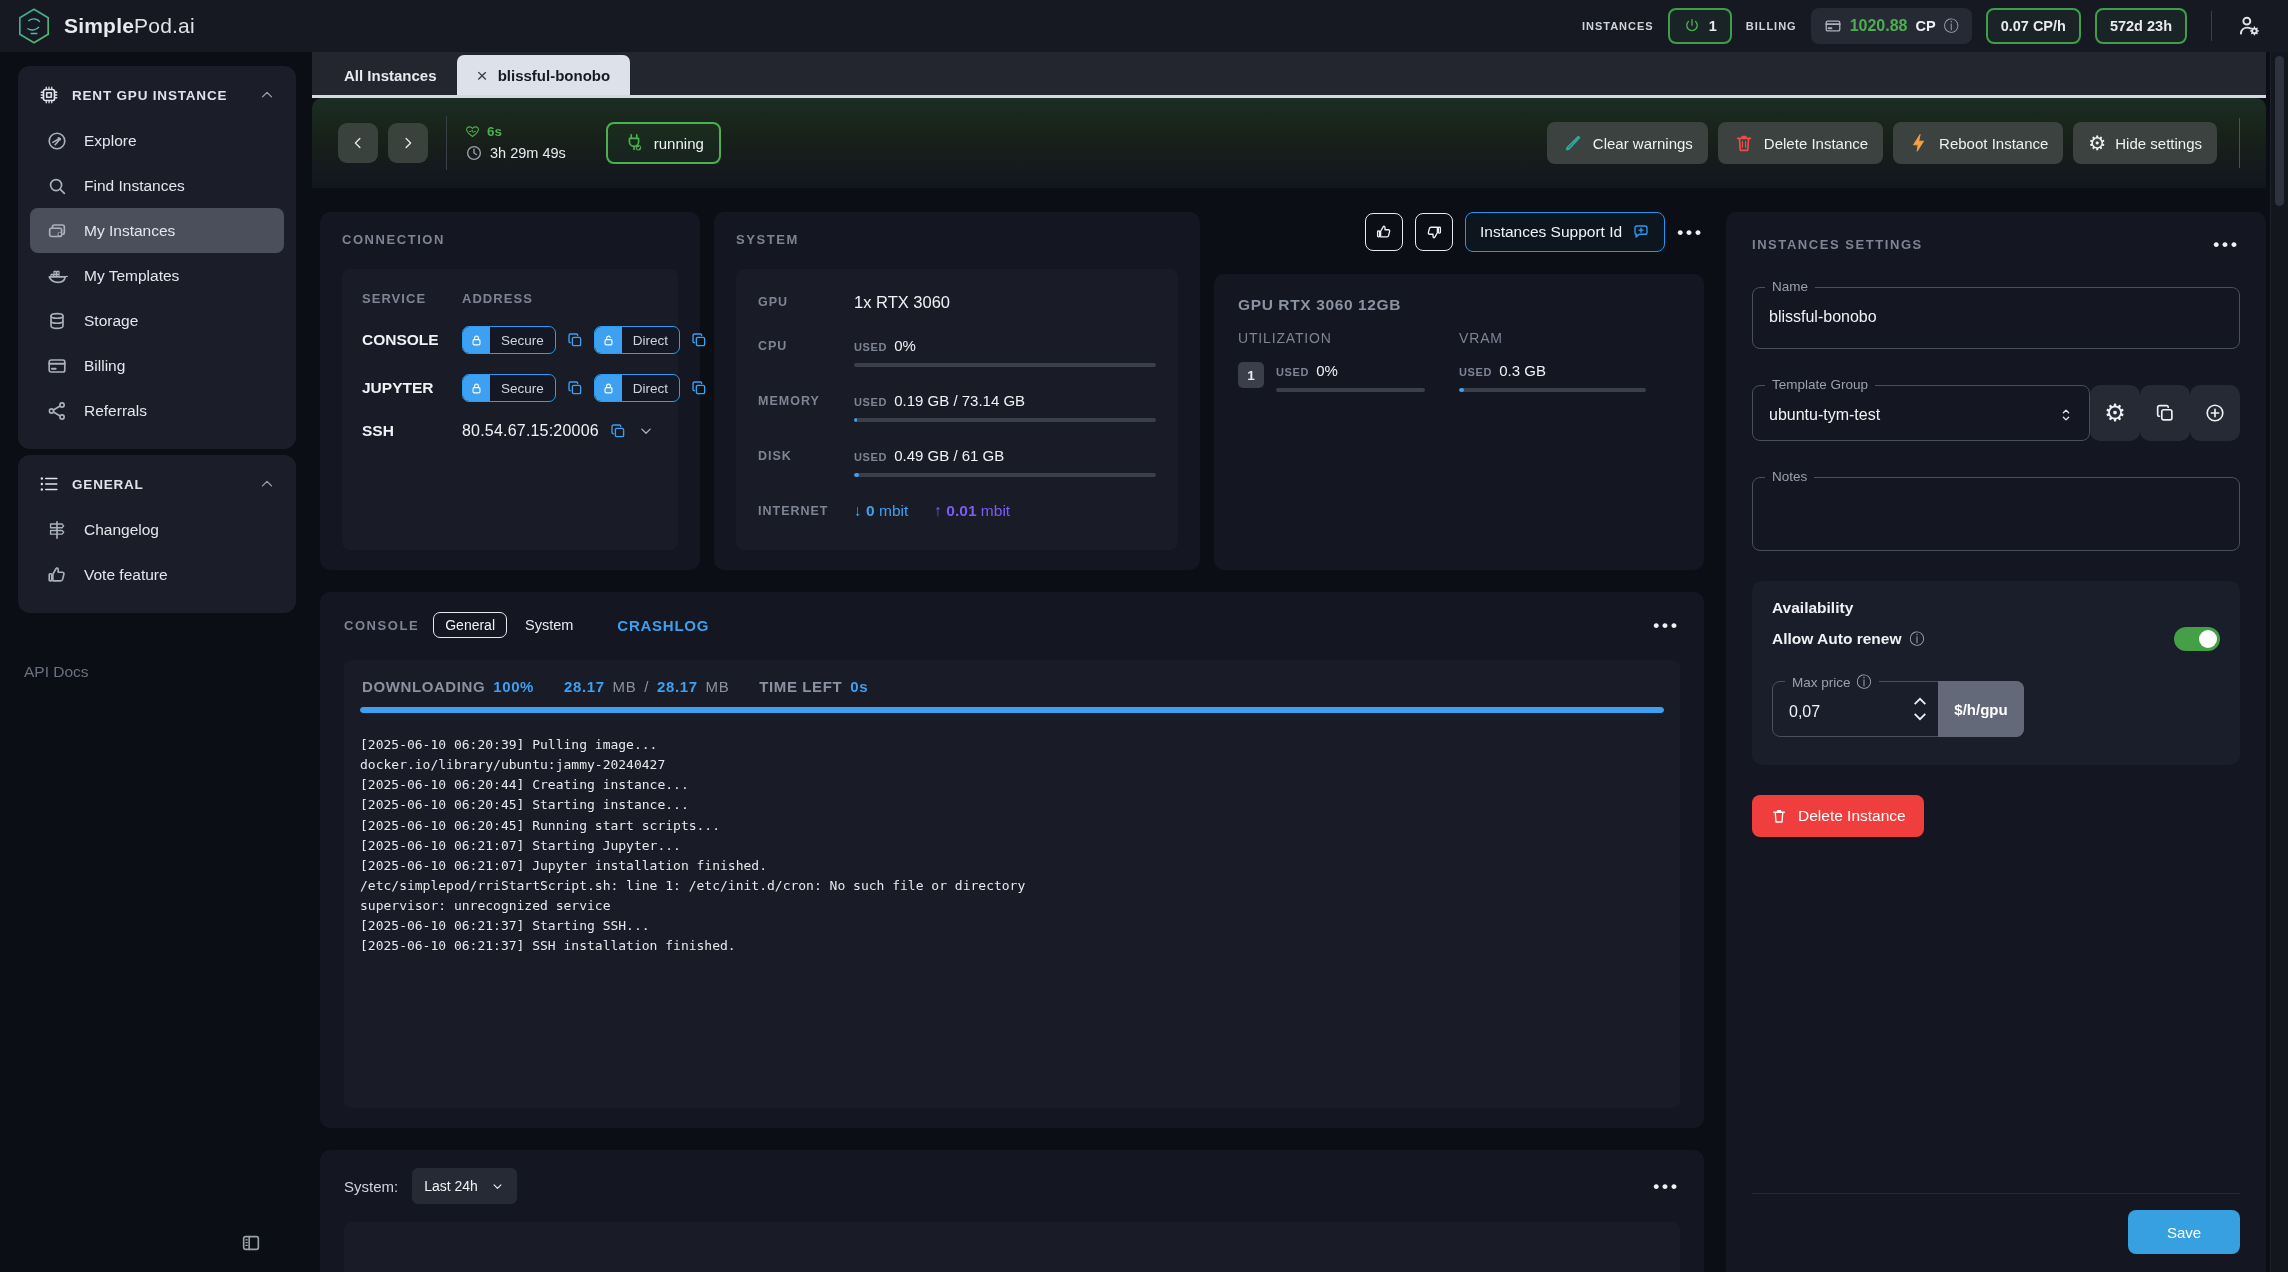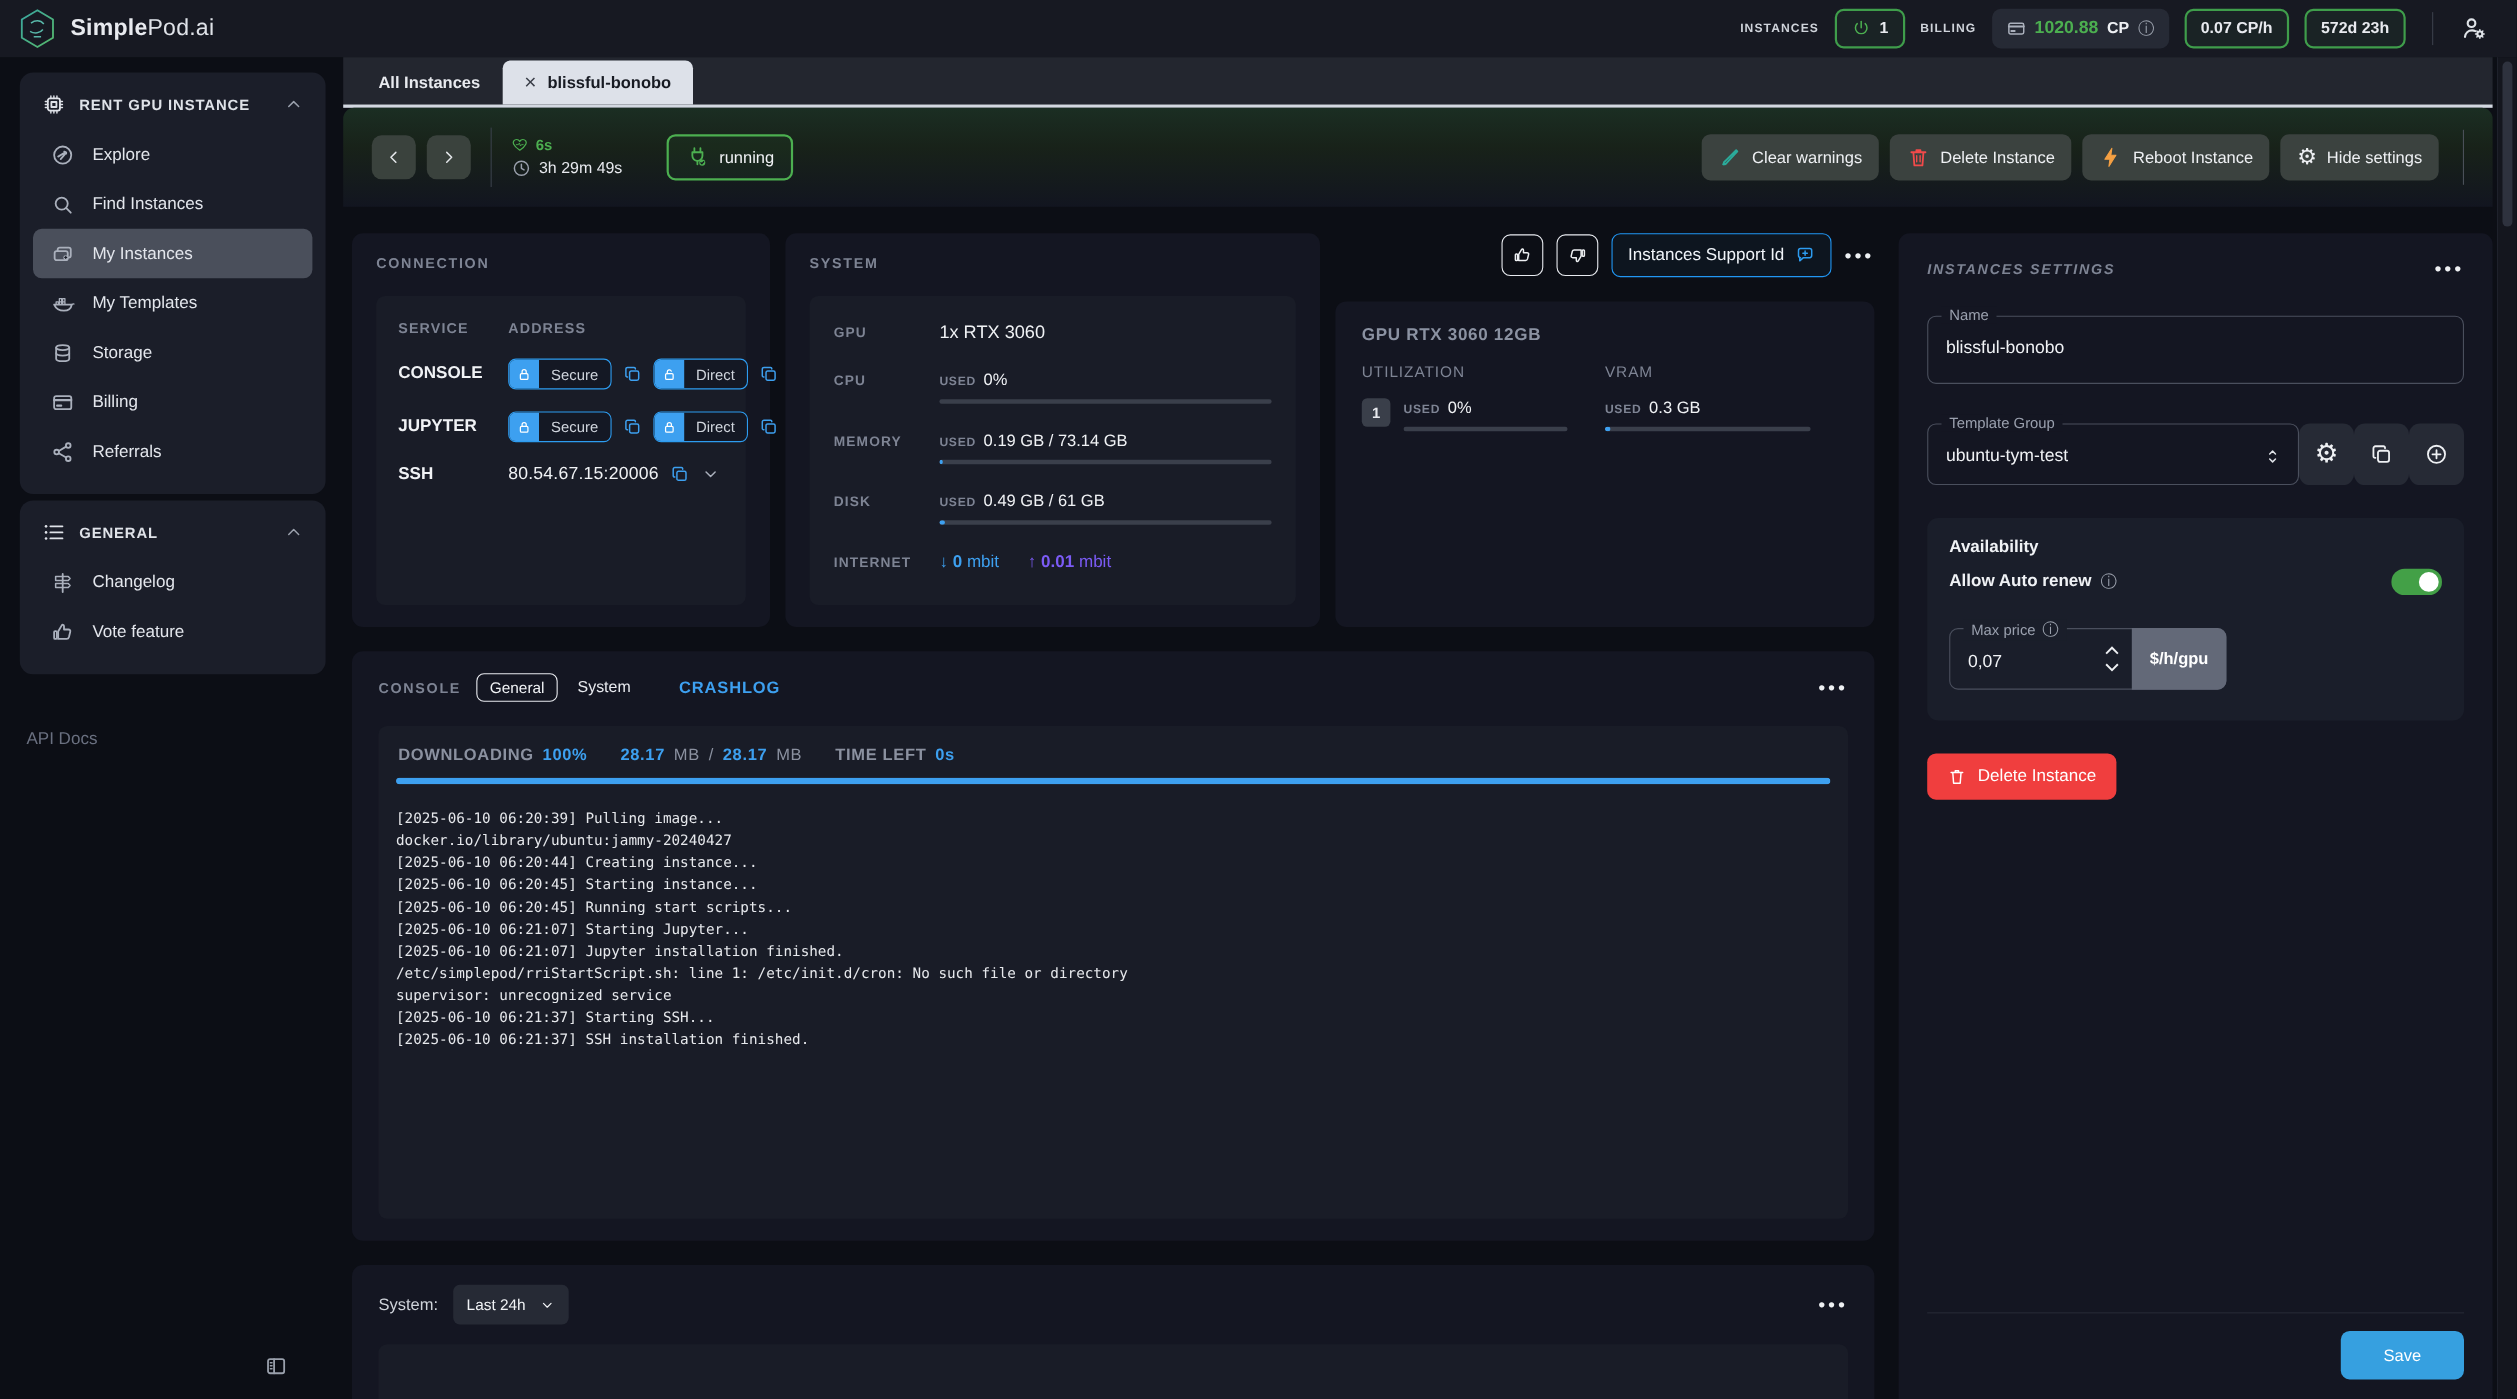--- a/index.html
+++ b/index.html
@@ -140,21 +140,21 @@
   
   .footer-panel { flex:1; padding:18px 24px 0; display:flex; flex-direction:column; border-radius:10px 10px 0 0; }
   .footer-head { display:flex; align-items:center; gap:14px; }
   .footer-label { font-size:15px; color:#cfd3da; }
   .range-select { height:36px; display:flex; align-items:center; gap:12px; padding:0 12px; background:#262a35; border-radius:6px; font-size:14px; color:#f0f2f5; cursor:pointer;text-align:right; }
   .footer-head .dots { margin-left:auto; }
   .footer-stub { margin-top:18px; flex:1; background:#191c27; border-radius:8px 8px 0 0; }
 
   
   .settings { width:540px; flex:none; background:#141622; border-radius:10px 10px 0 0; padding:24px 26px 18px; display:flex; flex-direction:column; }
-  .settings-head { display:flex; align-items:center;font-style:italic; }
+  .settings-head { display:flex; align-items:center; }
   .settings-head .dots { margin-left:auto; }
   .field { position:relative; border:1px solid #4a4f5d; border-radius:8px; background:transparent; }
   .float-label { position:absolute; top:-9px; left:12px; background:#141622; padding:0 7px; font-size:13.5px; color:#9aa0ae; display:flex; align-items:center; gap:6px; }
   .name-field { margin-top:34px; height:62px; padding:20px 16px 0; font-size:16px; color:#f0f2f5; cursor:text; }
   .tpl-row { margin-top:36px; display:flex; align-items:stretch; }
   .tpl-field { flex:1; height:56px; display:flex; align-items:center; padding:4px 14px 0 16px; font-size:16px; color:#f0f2f5; cursor:pointer; }
   .tpl-unfold { margin-left:auto; color:#dfe2e8; }
   .sq-btn { width:50px; height:56px; background:#262a35; border-radius:10px; display:flex; align-items:center; justify-content:center; color:#eef0f3; cursor:pointer; }
   .gear-glyph { font-size:24px; line-height:1; }
   .notes-field { margin-top:36px; height:74px; cursor:text; }
@@ -697,20 +697,23 @@
               </svg>
           </div>
           <div class="sq-btn">
             <svg class="ic" viewBox="0 0 24 24">
                 <circle cx="12" cy="12" r="8.5"></circle>
                 <path d="M12 8v8M8 12h8"></path>
               </svg>
           </div>
         </div>
 
+        <div class="field notes-field">
+          <span class="float-label">Notes</span>
+        </div>
 
         <div class="avail-card">
           <div class="avail-title">Availability</div>
           <div class="avail-row">
             <span class="avail-label">
               <span>Allow Auto renew</span>
               <span class="info-glyph">ⓘ</span>
             </span>
             <div class="toggle">
                 <div class="toggle-knob"></div>

